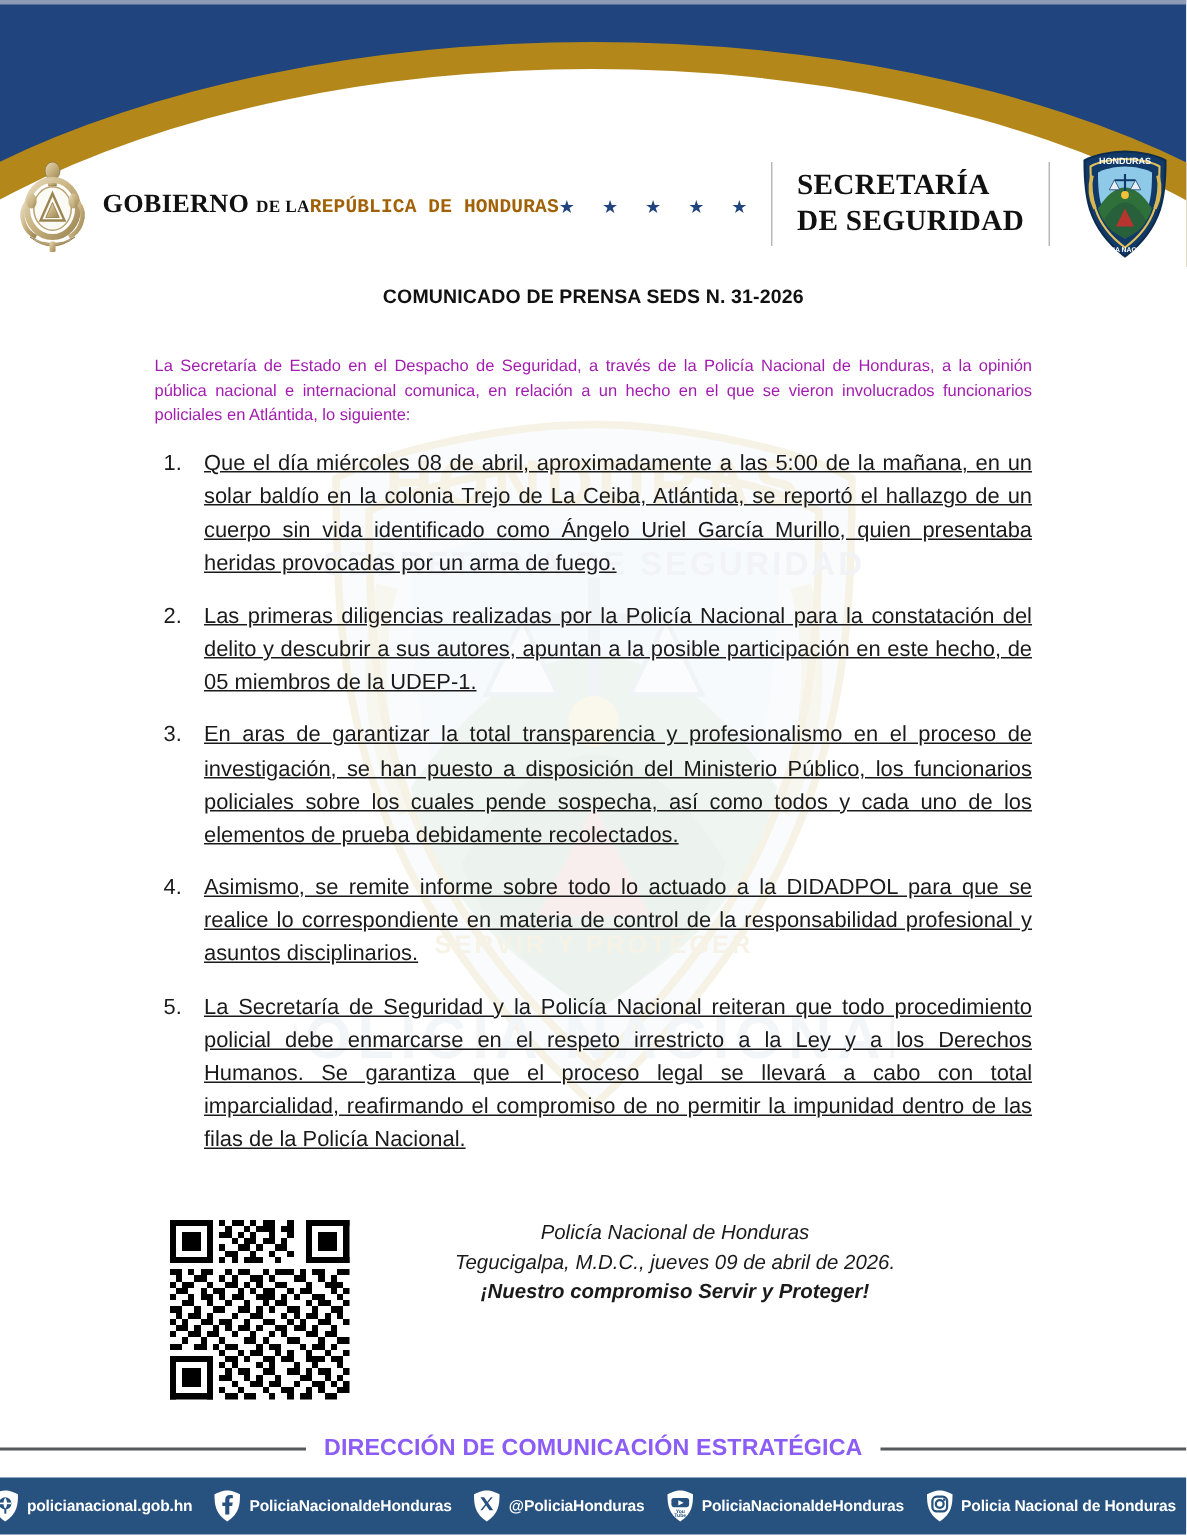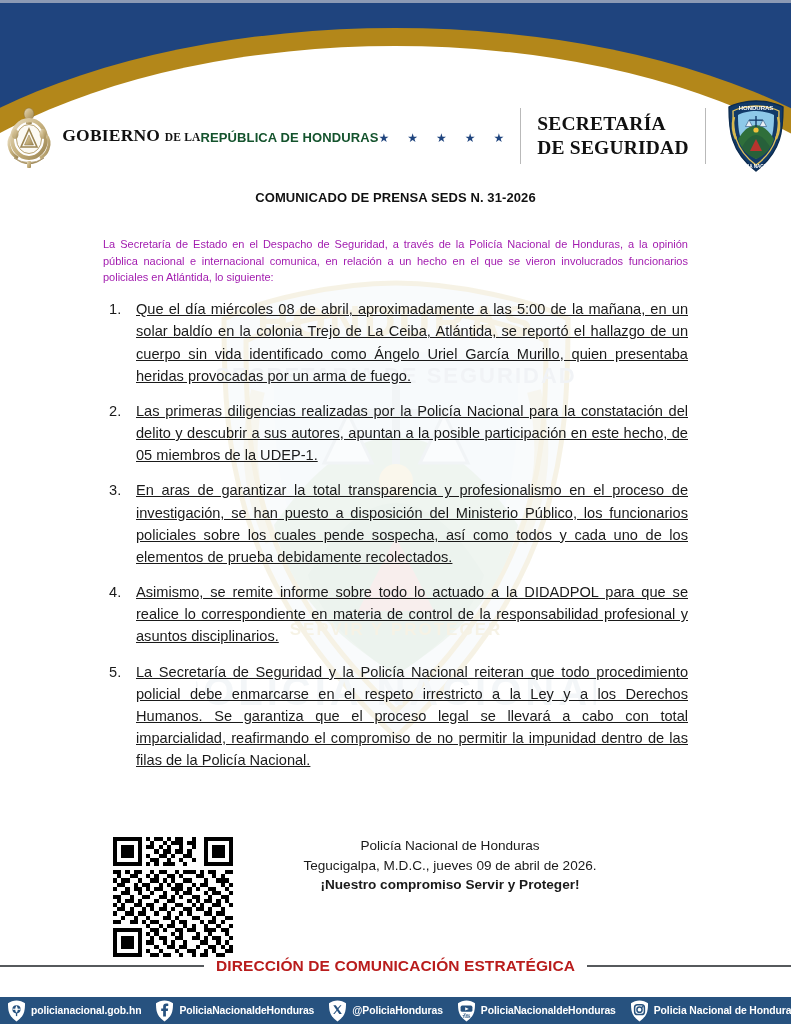--- a/index.html
+++ b/index.html
@@ -47,22 +47,22 @@
   }
   .gov-logo{display:flex;align-items:center;gap:7px;}
   .escudo{width:52px;height:70px;flex:none;}
   .gov-text{display:flex;flex-direction:row;align-items:center;line-height:1;}
   .gov-line1{
     font-family:"Liberation Serif", serif;font-weight:bold;
     font-size:17.5px;letter-spacing:.2px;color:#111;white-space:nowrap;
   }
   .gov-line1 .small{font-size:11.5px;letter-spacing:.2px;}
   .gov-line2{
-    font-family:Liberation Sans, sans-serif;font-weight:bold;
-    font-size:13px;letter-spacing:.1px;color:#14532d;white-space:nowrap;margin-top:3px;
+    font-family:Liberation Mono, monospace;font-weight:bold;
+    font-size:13px;letter-spacing:.1px;color:#a16207;white-space:nowrap;margin-top:3px;
   }
   .stars{display:flex;gap:18px;margin-top:4px;color:#1f447e;font-size:12px;line-height:1;}
   .vdiv{width:1px;height:56px;background:#b9b9b9;margin:0 16px;flex:none;}
   .seds-text{
     font-family:"Liberation Serif", serif;font-weight:bold;
     font-size:19.5px;line-height:1.22;color:#111;letter-spacing:.2px;white-space:nowrap;
   }
   .pn-badge{width:64px;height:74px;flex:none;margin-left:2px;}
 
   
@@ -89,42 +89,42 @@
   ol.items > li{
     position:relative;padding-left:33px;margin-bottom:13px;counter-increment:it;
     font-size:14.6px;line-height:1.52;text-align:justify;text-justify:inter-word;color:#1a1a1a;
   }
   ol.items > li::before{
     content:counter(it) ".";position:absolute;left:6px;top:0;
     font-size:14.6px;color:#1a1a1a;
   }
 
   
-  .sig-zone{position:absolute;left:0;top:830px;width:791px;height:125px;z-index:3;}
+  .sig-zone{position:absolute;left:0;top:806px;width:791px;height:125px;z-index:3;font-style:italic;}
   .qr{position:absolute;left:113px;top:7px;width:120px;height:120px;}
   .sig-text{
     position:absolute;left:235px;top:6px;width:430px;text-align:center;
     font-size:13.6px;line-height:1.45;color:#1a1a1a;
   }
   .sig-text .bold{font-weight:bold;}
 
   
   .footer-line{
     position:absolute;left:0;top:953px;width:791px;height:26px;z-index:4;
     display:flex;align-items:center;justify-content:center;gap:12px;
   }
   .fl-rule{height:1.5px;background:#56595c;flex:1 1 auto;}
   .fl-rule.left{max-width:215px;}
   .fl-rule.right{max-width:215px;}
   .fl-text{
-    font-size:15.5px;font-weight:bold;letter-spacing:.1px;color:#b91c1c;white-space:nowrap;
+    font-size:15.5px;font-weight:bold;letter-spacing:.1px;color:#8b5cf6;white-space:nowrap;
   }
   .social-bar{
-    position:absolute;left:0;top:985px;width:791px;height:27px;background:#27527f;
-    display:flex;align-items:center;justify-content:flex-start;gap:0;z-index:4;margin-top:12px;
+    position:absolute;left:0;top:985px;width:791px;height:38px;background:#27527f;
+    display:flex;align-items:center;justify-content:flex-end;gap:0;z-index:4;
   }
   .social-item{display:flex;align-items:center;gap:5px;padding:0 7px;}
   .social-item .sh{width:19px;height:22px;flex:none;}
   .social-item .lbl{
     font-size:10.4px;font-weight:bold;color:#ffffff;white-space:nowrap;letter-spacing:-.1px;
   }
 </style>
 </head>
 <body>
 

